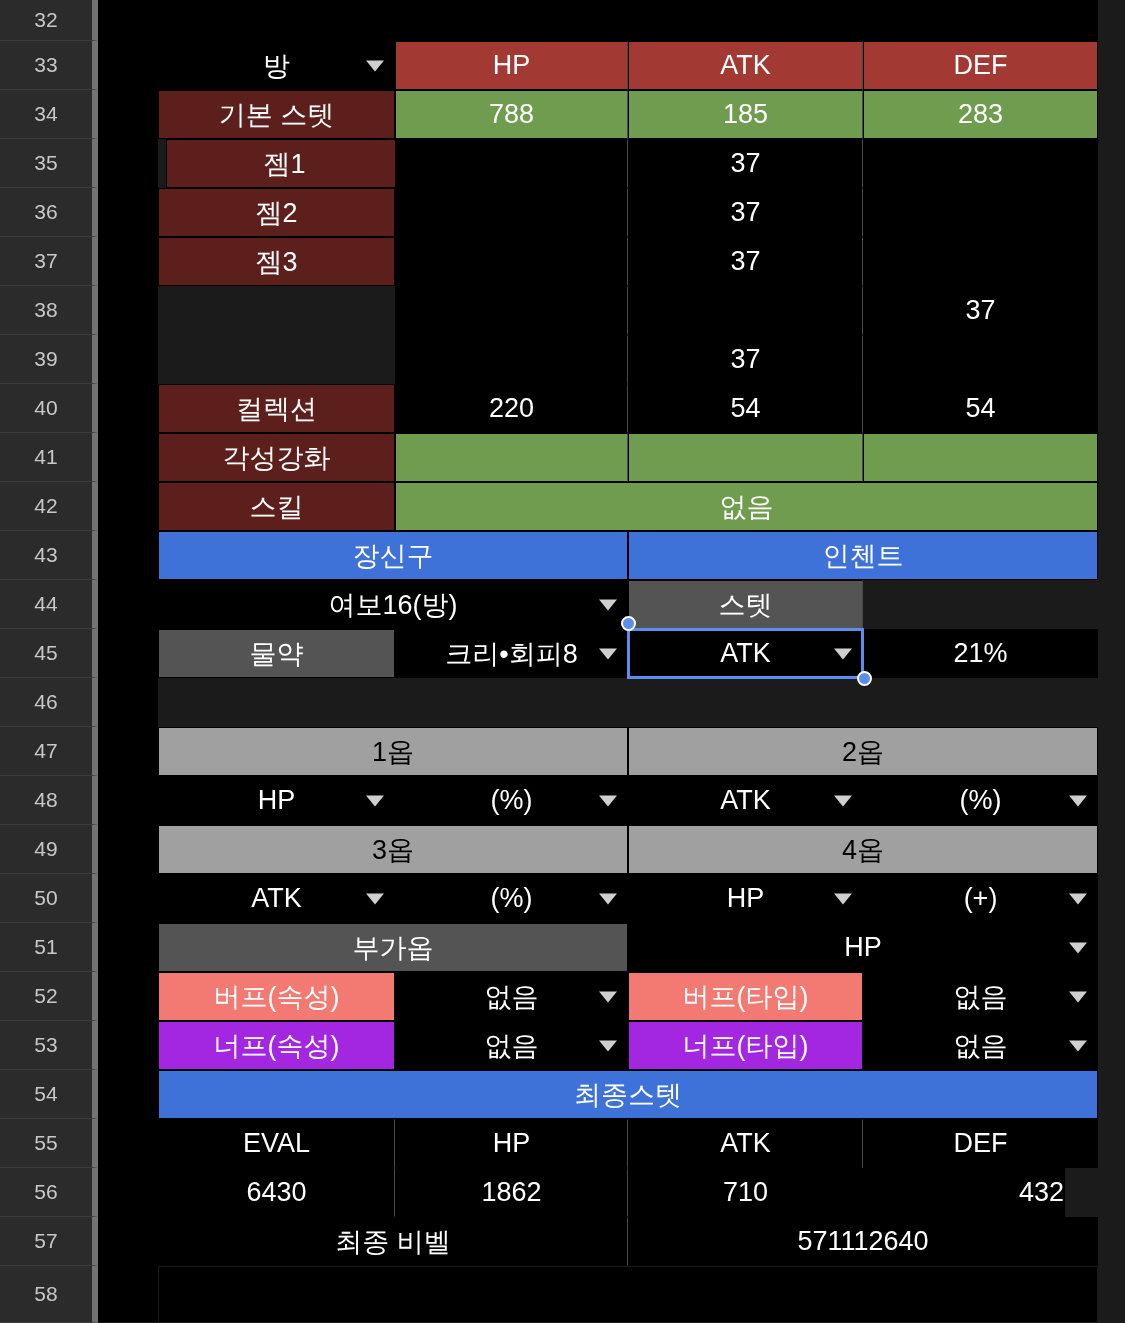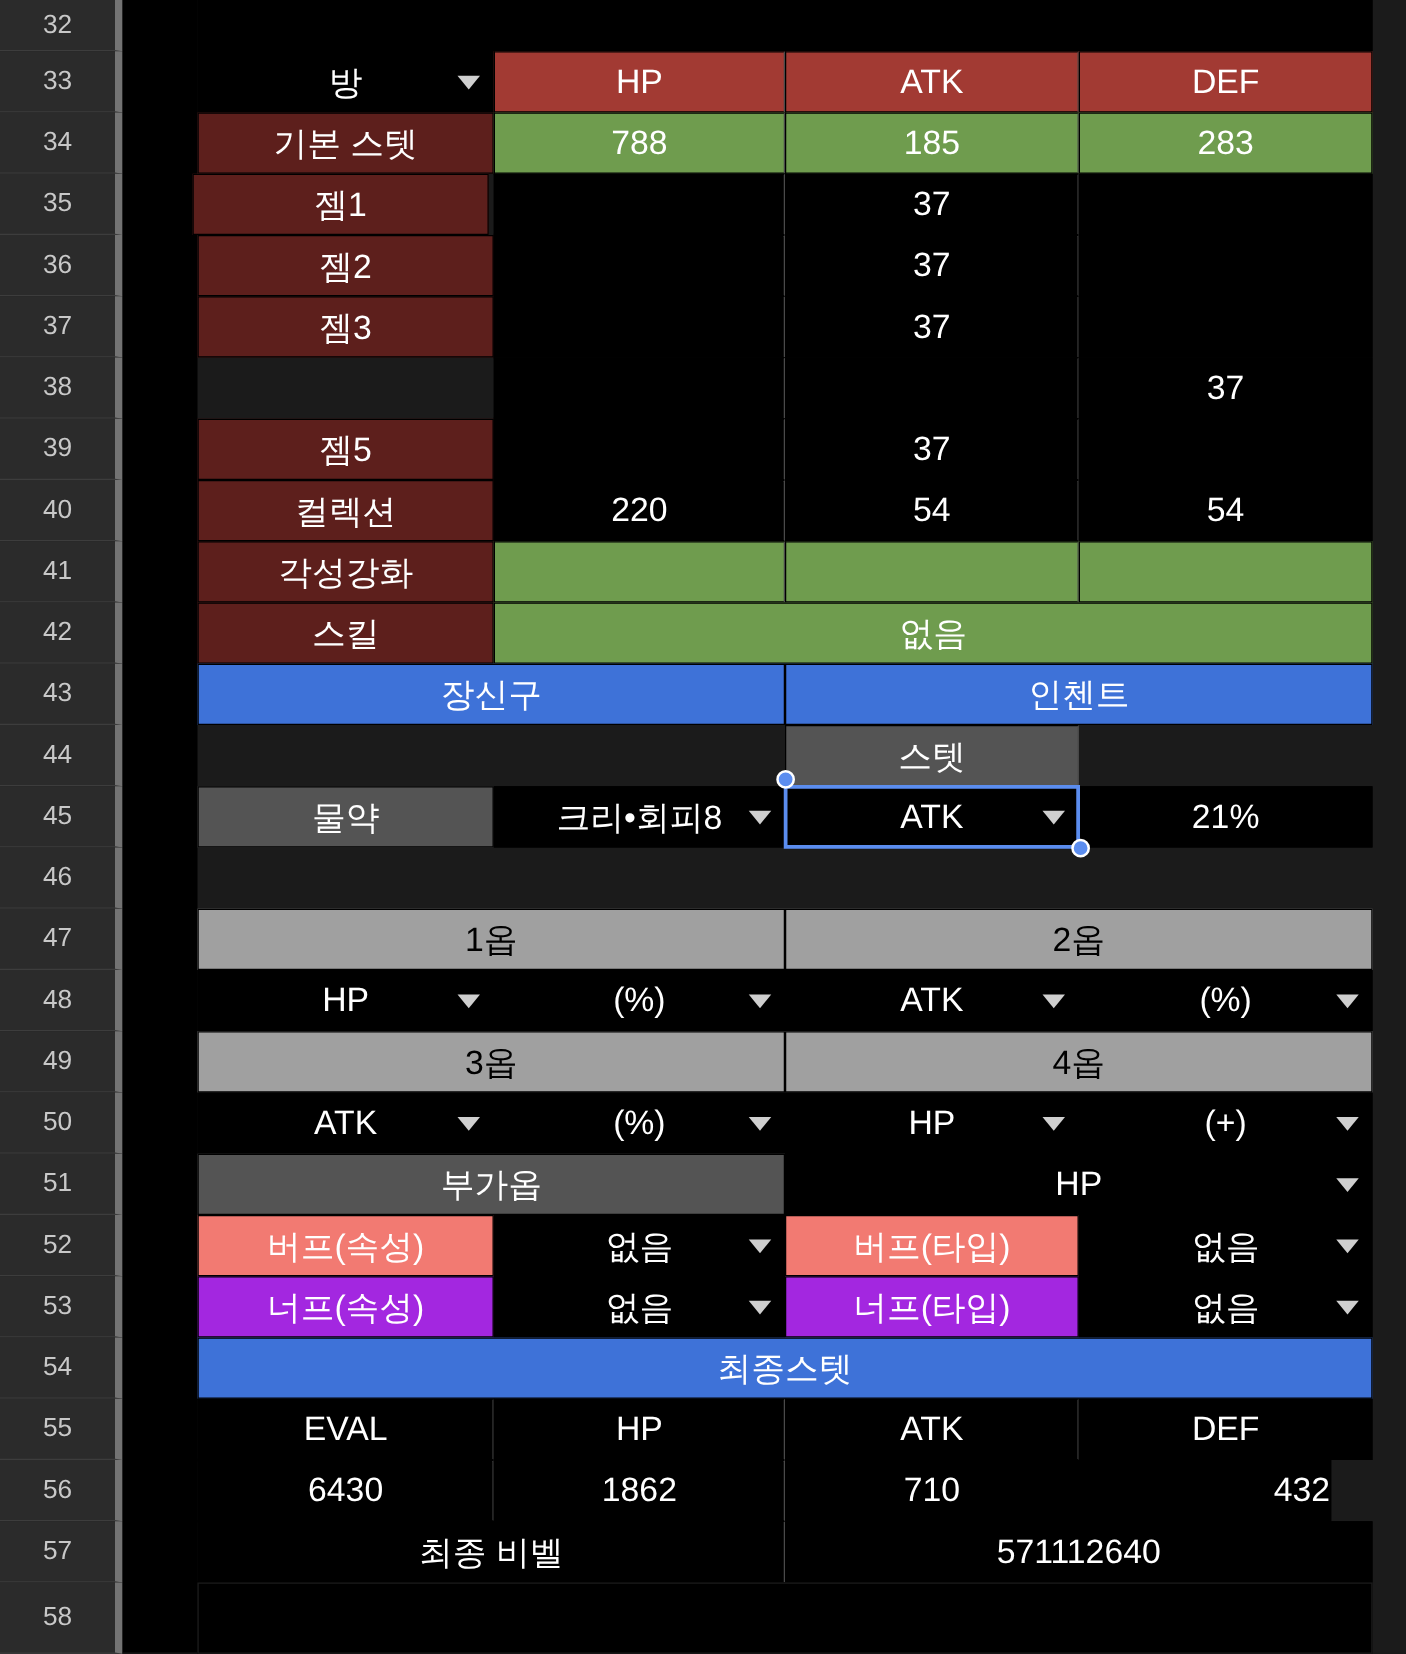--- a/index.html
+++ b/index.html
@@ -206,21 +206,21 @@
   <div class="cell c-green sep-right" style="left:395px;top:90px;width:233px;height:49px;">
       <span>788</span>
     </div>
   <div class="cell c-green sep-right" style="left:628px;top:90px;width:235px;height:49px;">
       <span>185</span>
     </div>
   <div class="cell c-green" style="left:863px;top:90px;width:235px;height:49px;">
       <span>283</span>
     </div>
 
-  <div class="cell c-darkred" style="left:154px;top:139px;width:237px;height:49px;">
+  <div class="cell c-darkred" style="left:166px;top:139px;width:237px;height:49px;">
       <span>젬1</span>
     </div>
   <div class="cell c-dark sep-right" style="left:395px;top:139px;width:233px;height:49px;">
       <span></span>
     </div>
   <div class="cell c-dark sep-right" style="left:628px;top:139px;width:235px;height:49px;">
       <span>37</span>
     </div>
   <div class="cell c-dark" style="left:863px;top:139px;width:235px;height:49px;">
       <span></span>
@@ -255,23 +255,20 @@
   <div class="cell c-dark sep-right" style="left:395px;top:286px;width:233px;height:49px;">
       <span></span>
     </div>
   <div class="cell c-dark sep-right" style="left:628px;top:286px;width:235px;height:49px;">
       <span></span>
     </div>
   <div class="cell c-dark" style="left:863px;top:286px;width:235px;height:49px;">
       <span>37</span>
     </div>
 
-  <div class="cell c-darkred" style="left:158px;top:335px;width:237px;height:49px;">
-      <span>젬5</span>
-    </div>
   <div class="cell c-dark sep-right" style="left:395px;top:335px;width:233px;height:49px;">
       <span></span>
     </div>
   <div class="cell c-dark sep-right" style="left:628px;top:335px;width:235px;height:49px;">
       <span>37</span>
     </div>
   <div class="cell c-dark" style="left:863px;top:335px;width:235px;height:49px;">
       <span></span>
     </div>
 
@@ -308,20 +305,24 @@
       <span>없음</span>
     </div>
 
   <div class="cell c-blue" style="left:158px;top:531px;width:470px;height:49px;">
       <span>장신구</span>
     </div>
   <div class="cell c-blue" style="left:628px;top:531px;width:470px;height:49px;">
       <span>인첸트</span>
     </div>
 
+  <div class="cell c-dark" style="left:158px;top:580px;width:470px;height:49px;">
+    <span>여보16(방)</span>
+    <span class="drop"></span>
+  </div>
   <div class="cell c-grayd sep-right" style="left:628px;top:580px;width:235px;height:49px;">
       <span>스텟</span>
     </div>
 
   <div class="cell c-grayd" style="left:158px;top:629px;width:237px;height:49px;">
       <span>물약</span>
     </div>
   <div class="cell c-dark" style="left:395px;top:629px;width:233px;height:49px;">
     <span>크리•회피8</span>
     <span class="drop"></span>

